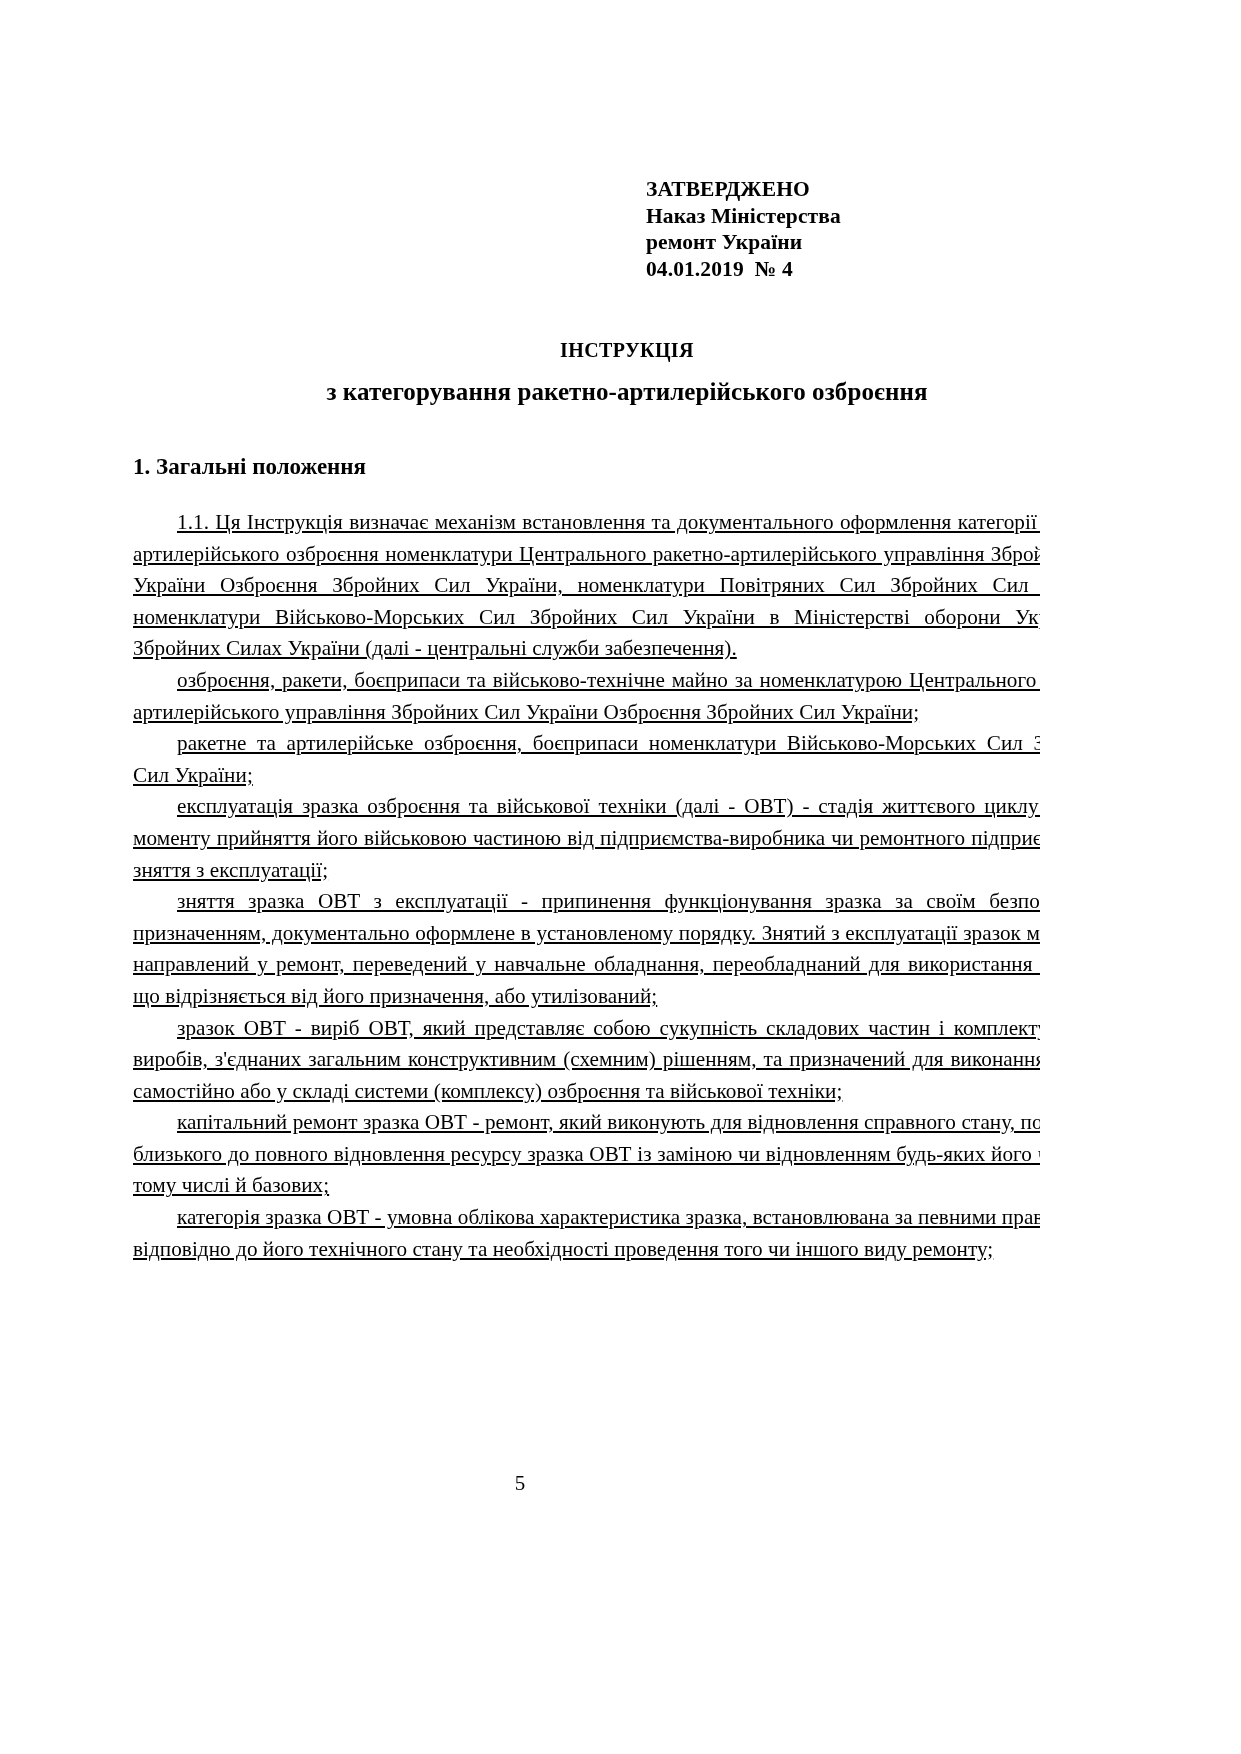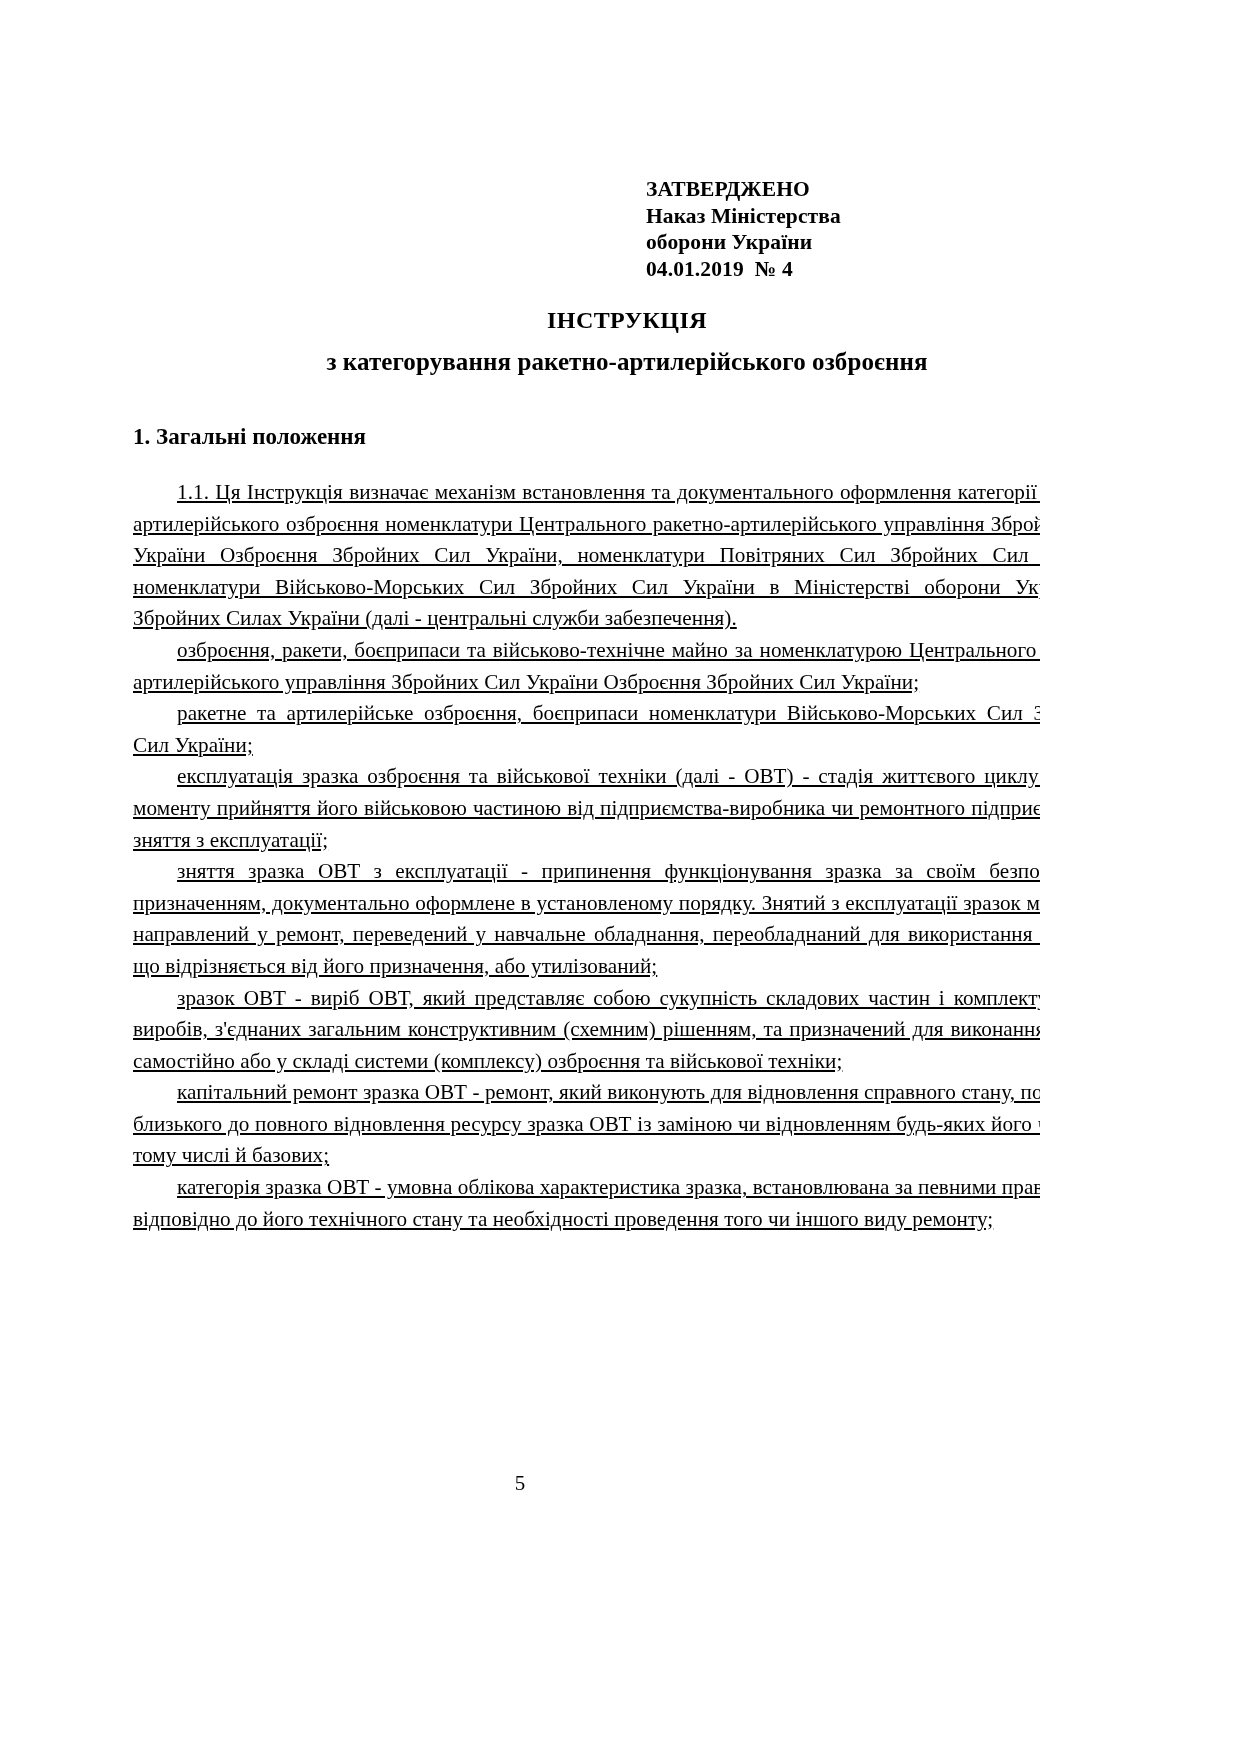--- a/index.html
+++ b/index.html
@@ -35,24 +35,24 @@
     font-size: 21.5px;
     line-height: 26.5px;
     letter-spacing: 0.1px;
   }
   .approval-line {
     white-space: pre;
   }
 
   
   .doc-title {
-    margin-top: 21px;
+    margin-top: 51px;
     text-align: center;
     font-weight: bold;
-    font-size: 24px;
+    font-size: 20px;
     letter-spacing: 0.4px;
     line-height: 34px;
   }
   .doc-subtitle {
     margin-top: 9px;
     text-align: center;
     font-weight: bold;
     font-size: 25px;
     letter-spacing: 0.1px;
     line-height: 32px;
@@ -97,21 +97,21 @@
 </head>
 <body>
 
 <div class="page">
 
   <div class="content">
 
     <div class="approval-block">
       <div class="approval-line">ЗАТВЕРДЖЕНО</div>
       <div class="approval-line">Наказ Міністерства</div>
-      <div class="approval-line">оборони України</div>
+      <div class="approval-line">ремонт України</div>
       <div class="approval-line">04.01.2019  № 4</div>
     </div>
 
     <div class="doc-title">ІНСТРУКЦІЯ</div>
     <div class="doc-subtitle">з категорування ракетно-артилерійського озброєння</div>
     <div class="section-heading">1. Загальні положення</div>
 
     <div class="body-block">
       <p class="para">1.1. Ця Інструкція визначає механізм встановлення та документального оформлення категорії ракетно-артилерійського озброєння номенклатури Центрального ракетно-артилерійського управління Збройних Сил України Озброєння Збройних Сил України, номенклатури Повітряних Сил Збройних Сил України, номенклатури Військово-Морських Сил Збройних Сил України в Міністерстві оборони України та Збройних Силах України (далі - центральні служби забезпечення).</p>
       <p class="para">озброєння, ракети, боєприпаси та військово-технічне майно за номенклатурою Центрального ракетно-артилерійського управління Збройних Сил України Озброєння Збройних Сил України;</p>

